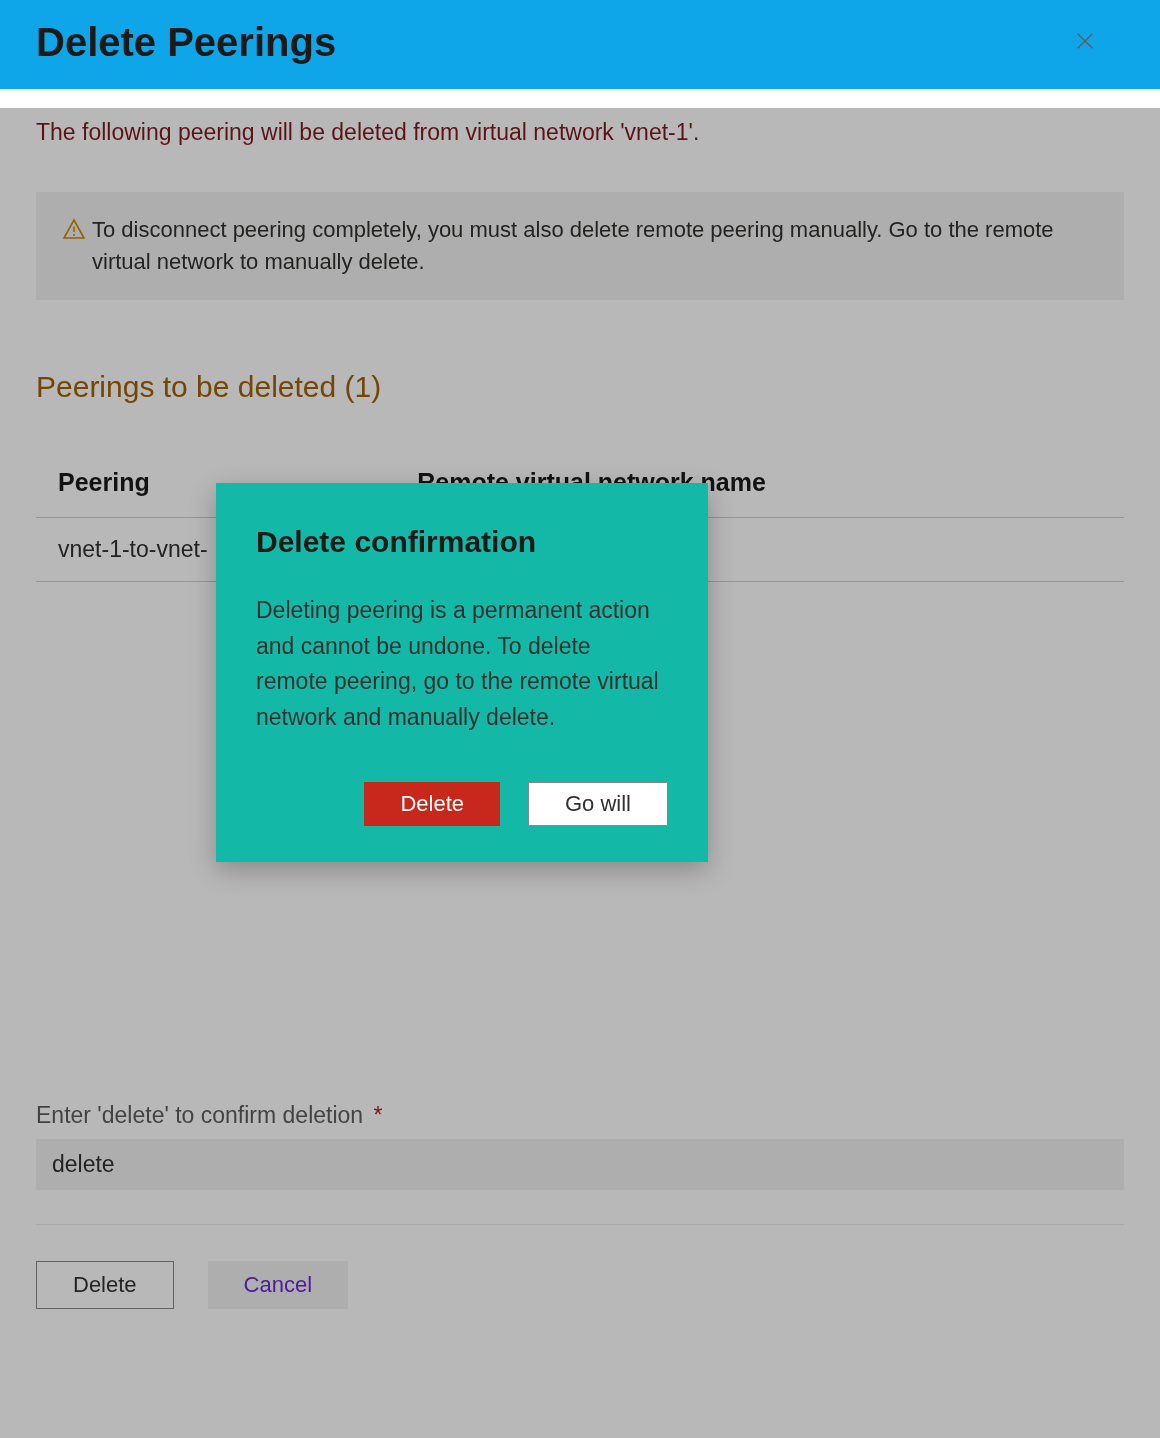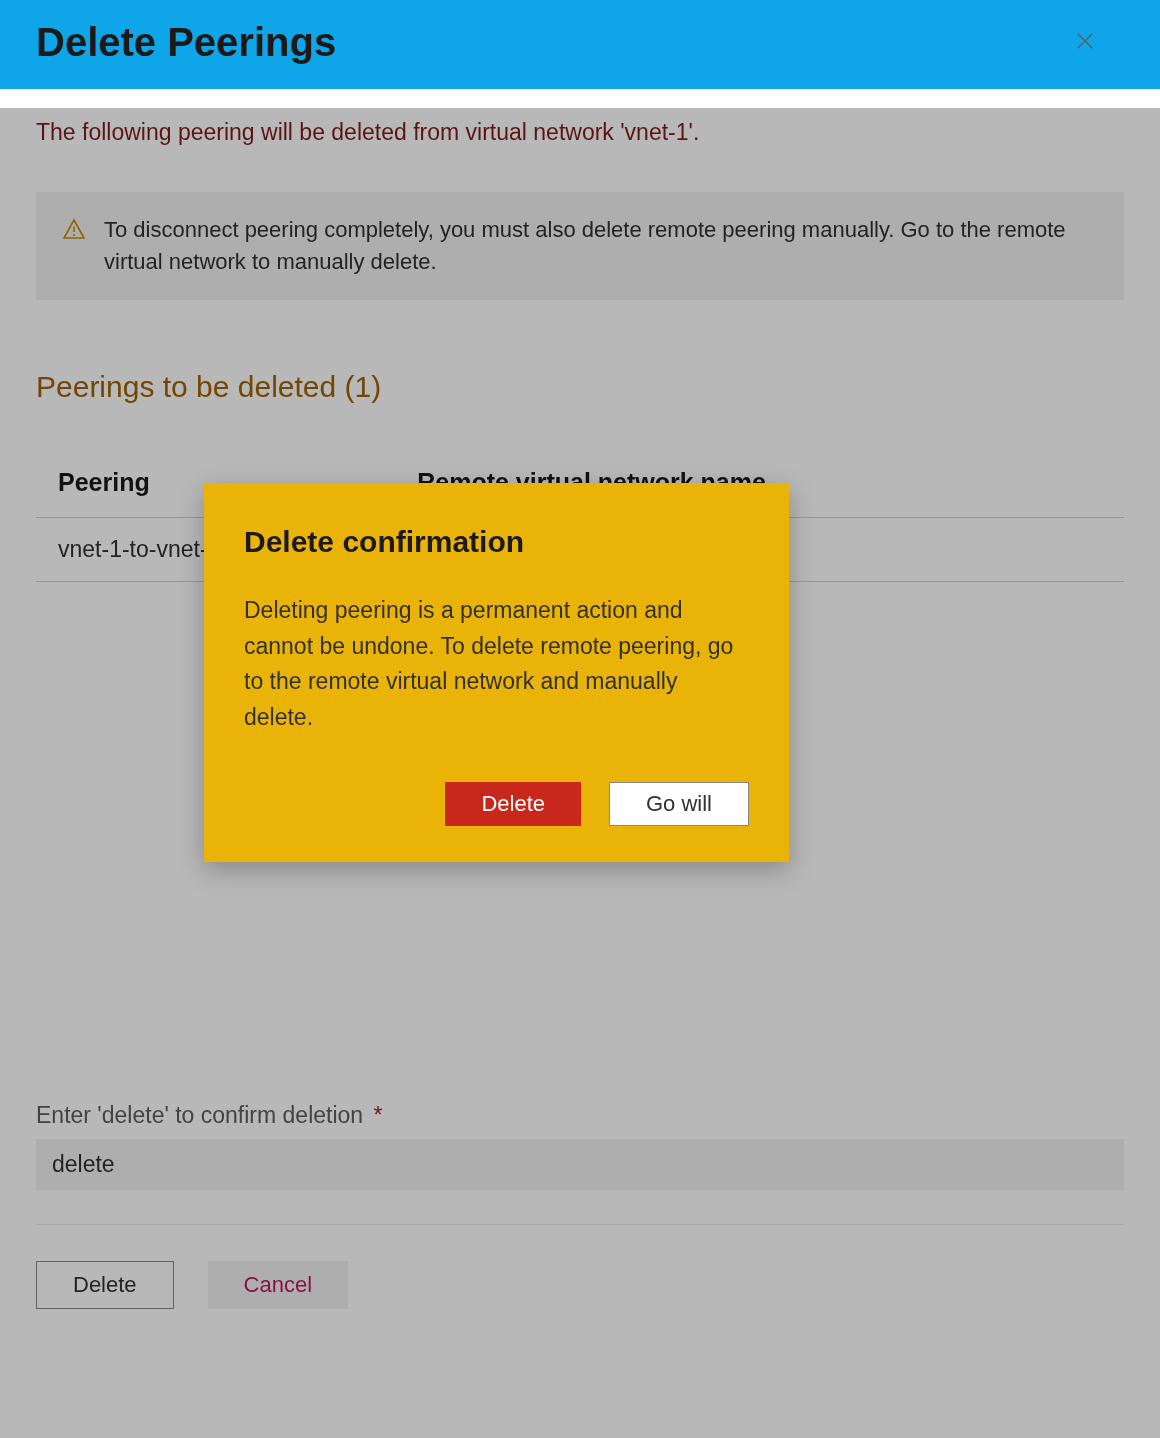--- a/index.html
+++ b/index.html
@@ -37,21 +37,21 @@
     .content {
       padding: 30px 36px 36px 36px;
     }
     .intro {
       font-size: 23px;
       color: #7f1d1d;
       margin-bottom: 46px;
     }
     .alert {
       display: flex;
-      gap: 18px;
+      gap: 6px;
       background: #f3f2f1;
       padding: 22px 26px;
       align-items: flex-start;
       margin-bottom: 70px;
     }
     .alert svg { width: 24px; height: 24px; flex-shrink: 0; margin-top: 3px; }
     .alert-text {
       font-size: 22px;
       line-height: 1.45;
       color: #323130;
@@ -112,35 +112,35 @@
       font-family: inherit;
     }
     .btn-delete {
       background: #ffffff;
       border: 1px solid #8a8886;
       color: #323130;
     }
     .btn-cancel {
       background: #f3f2f1;
       border: none;
-      color: #be185d;
+      color: #6d28d9;
     }
     .scrim {
       position: absolute;
       inset: 0;
       top: 108px;
       background: rgba(0,0,0,0.28);
       pointer-events: none;
     }
     .modal {
       position: absolute;
-      left: 204px;
+      left: 216px;
       top: 483px;
-      width: 585px;
-      background: #eab308;
+      width: 492px;
+      background: #14b8a6;
       box-shadow: 0 8px 24px rgba(0,0,0,0.25);
       padding: 42px 40px 36px 40px;
     }
     .modal h2 {
       font-size: 30px;
       font-weight: 600;
       color: #1b1a19;
       margin-bottom: 34px;
     }
     .modal-text {

